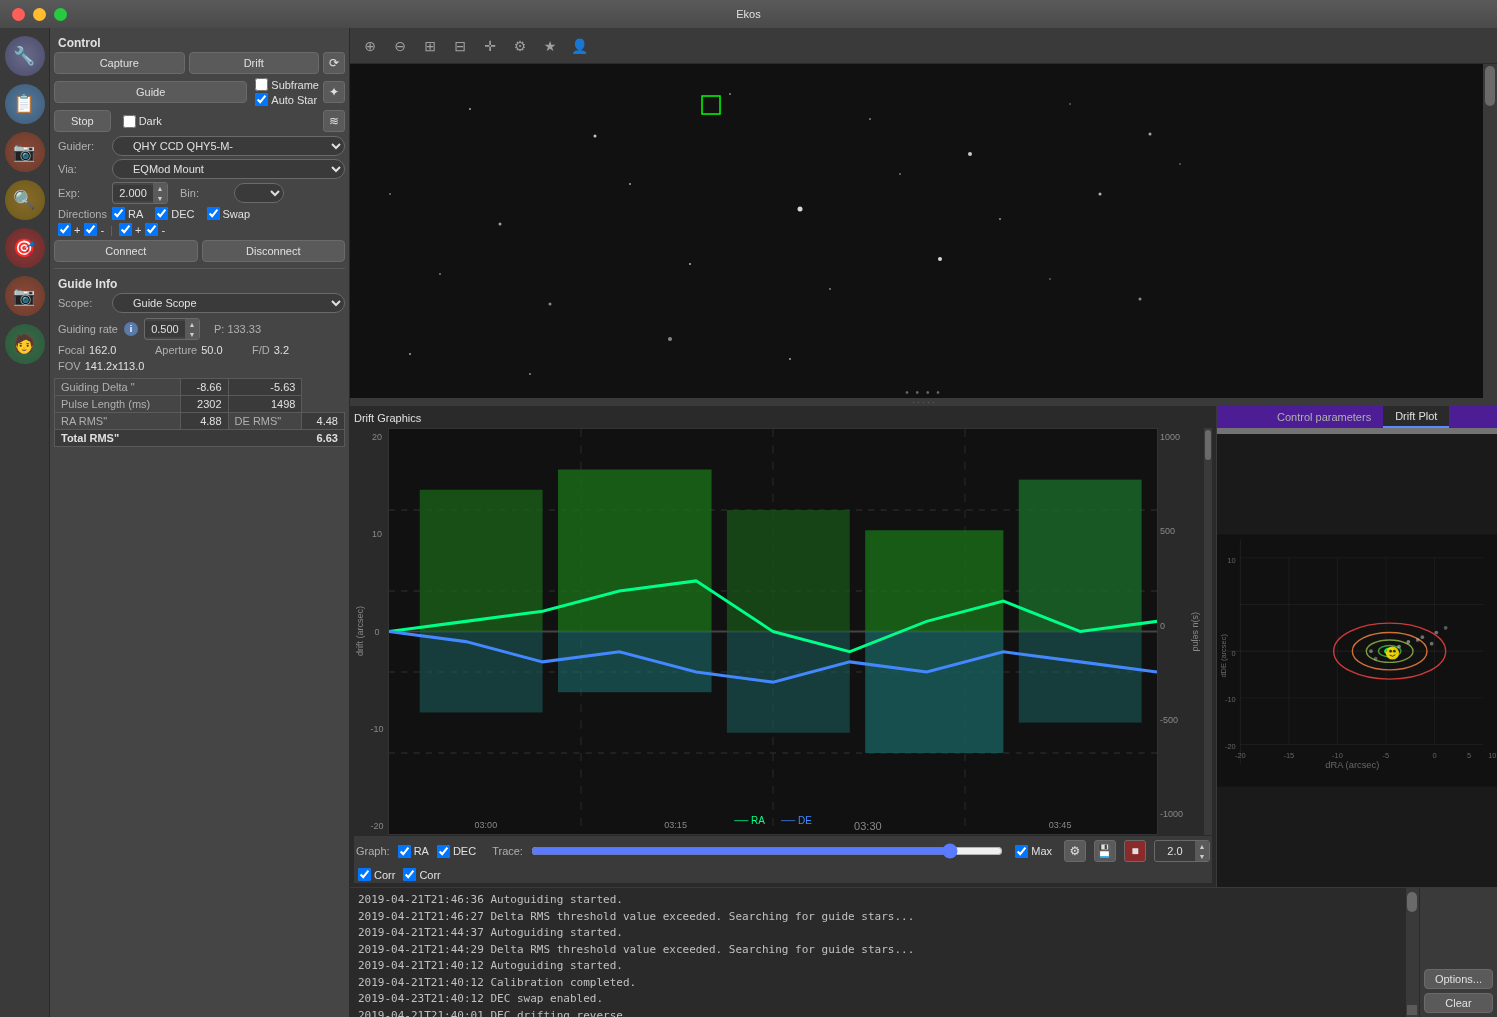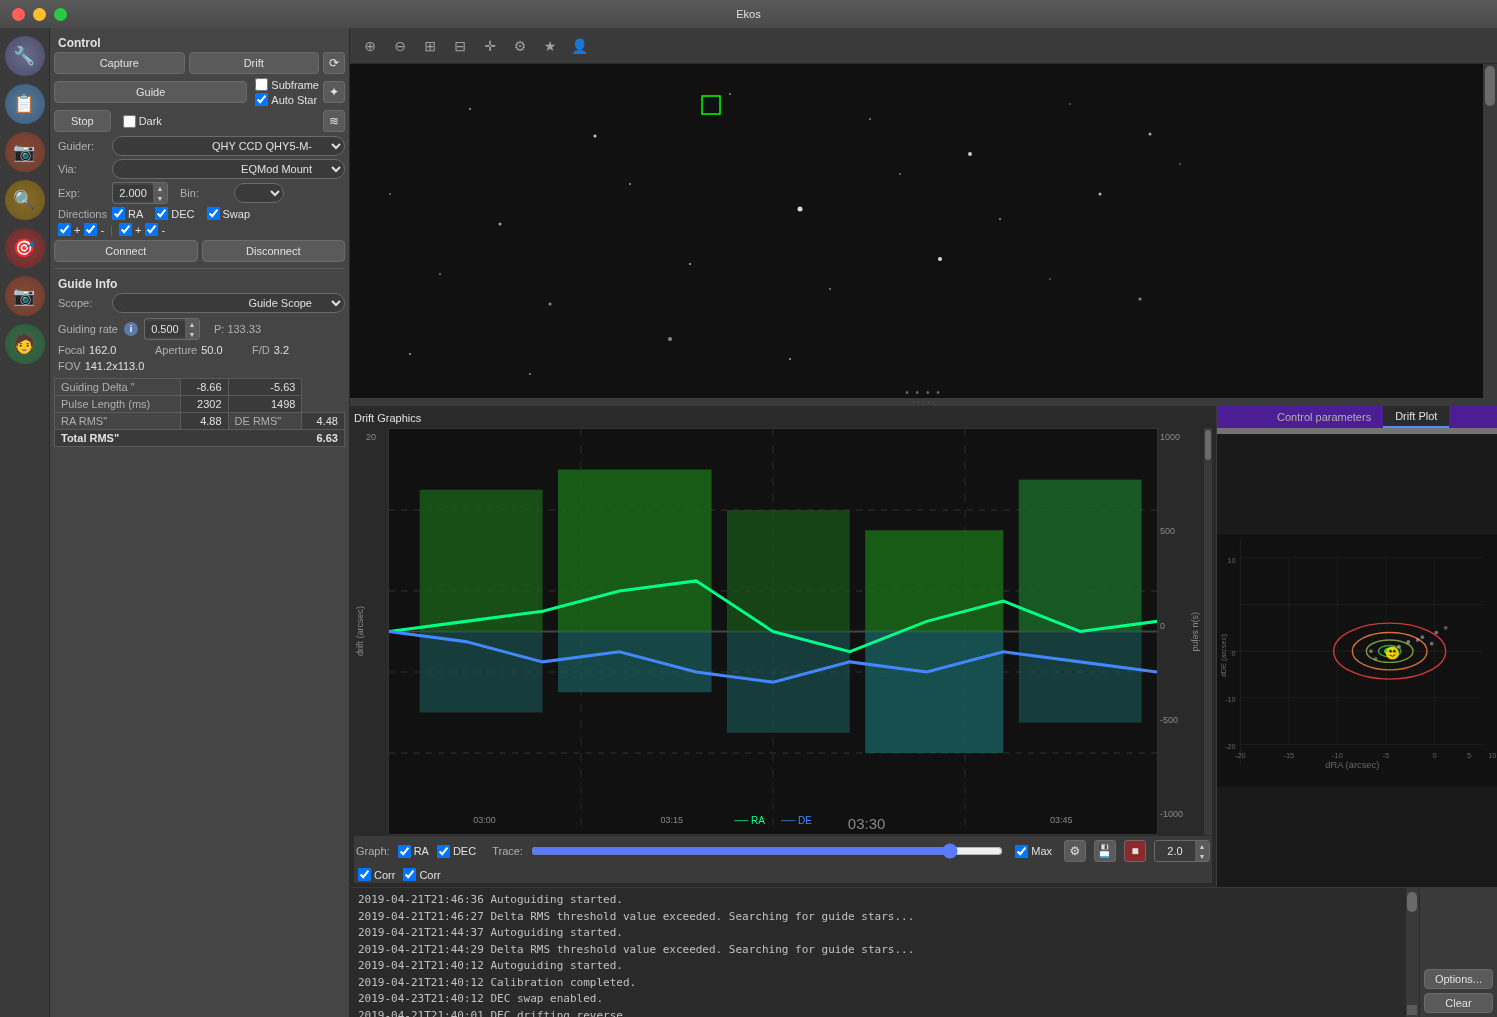--- a/index.html
+++ b/index.html
@@ -116,21 +116,20 @@
     }
     .field-label { color: #b0b0b0; min-width: 50px; }
     .dropdown {
       background: #3a3a3a;
       border: 1px solid #6a6a6a;
       color: #e0e0e0;
       padding: 2px 16px;
       border-radius: 10px;
       font-size: 11px;
       flex: 1;
-      text-align: right;
     }
 
     .stop-btn {
       background: #5a5a5a;
       border: 1px solid #6a6a6a;
       color: #e0e0e0;
       padding: 4px 16px;
       border-radius: 4px;
       cursor: pointer;
       font-size: 11px;
@@ -664,21 +663,21 @@
 
       <div class="drift-graphics">
         <div class="drift-title">Drift Graphics</div>
 
         <div style="display:flex;flex:1;min-height:0;">
 
           <div style="display:flex;align-items:center;justify-content:center;width:12px;">
             <span style="color:#888;font-size:9px;writing-mode:vertical-rl;transform:rotate(180deg);">drift (arcsec)</span>
           </div>
 
-          <div style="display:flex;flex-direction:row;justify-content:space-between;width:22px;padding:4px 0;text-align:center;gap:25px;">
+          <div style="display:flex;flex-direction:column;justify-content:space-between;width:22px;padding:4px 0;text-align:center;gap:25px;">
             <span style="color:#888;font-size:9px;">20</span>
             <span style="color:#888;font-size:9px;">10</span>
             <span style="color:#888;font-size:9px;">0</span>
             <span style="color:#888;font-size:9px;">-10</span>
             <span style="color:#888;font-size:9px;">-20</span>
           </div>
 
           <div style="flex:1;position:relative;background:#111;border:1px solid #333;">
             <svg width="100%" height="100%" viewBox="0 0 500 200" preserveAspectRatio="none">
 
@@ -712,21 +711,21 @@
             
             <div style="position:absolute;bottom:8px;left:50%;transform:translateX(-50%);display:flex;gap:16px;">
               <span style="color:#00ff88;font-size:10px;">── <span>RA</span></span>
               <span style="color:#4488ff;font-size:10px;">── <span>DE</span></span>
             </div>
 
             
             <div style="position:absolute;bottom:0;left:0;right:0;display:flex;justify-content:space-around;padding:2px;">
               <span style="color:#888;font-size:9px;">03:00</span>
               <span style="color:#888;font-size:9px;">03:15</span>
-              <span style="color:#888;font-size:15px;">03:30</span>
+              <span style="color:#888;font-size:11px;">03:30</span>
               <span style="color:#888;font-size:9px;">03:45</span>
             </div>
           </div>
 
           <div style="display:flex;flex-direction:column;justify-content:space-between;width:30px;padding:4px 0 16px;text-align:left;margin-left:2px;">
             <span style="color:#888;font-size:9px;">1000</span>
             <span style="color:#888;font-size:9px;">500</span>
             <span style="color:#888;font-size:9px;">0</span>
             <span style="color:#888;font-size:9px;">-500</span>
             <span style="color:#888;font-size:9px;">-1000</span>

